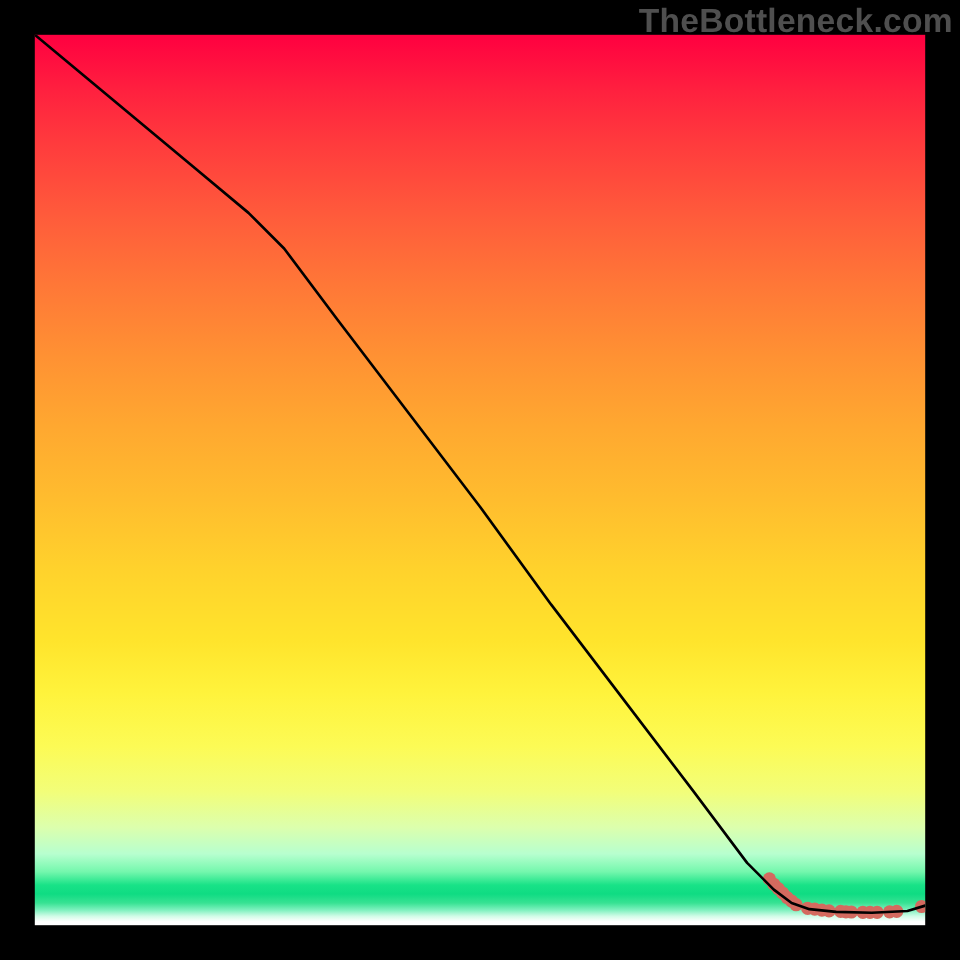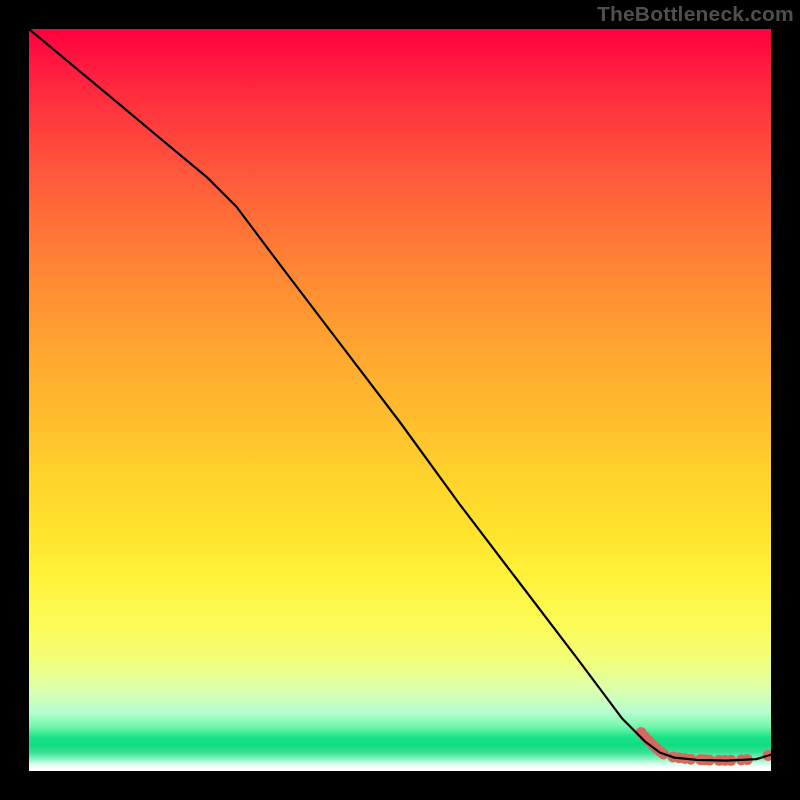--- a/index.html
+++ b/index.html
@@ -14,21 +14,21 @@
   .stage {
     position: relative;
     width: 800px;
     height: 800px;
     background: #000;
   }
   .watermark {
     position: absolute;
     top: 2px;
     right: 6px;
-    font-size: 21px;
+    font-size: 28px;
     font-weight: 600;
     color: #4f4f4f;
     letter-spacing: 0.2px;
     user-select: none;
   }
   .plot-outer {
     position: absolute;
     left: 29px;
     top: 29px;
     width: 742px;

